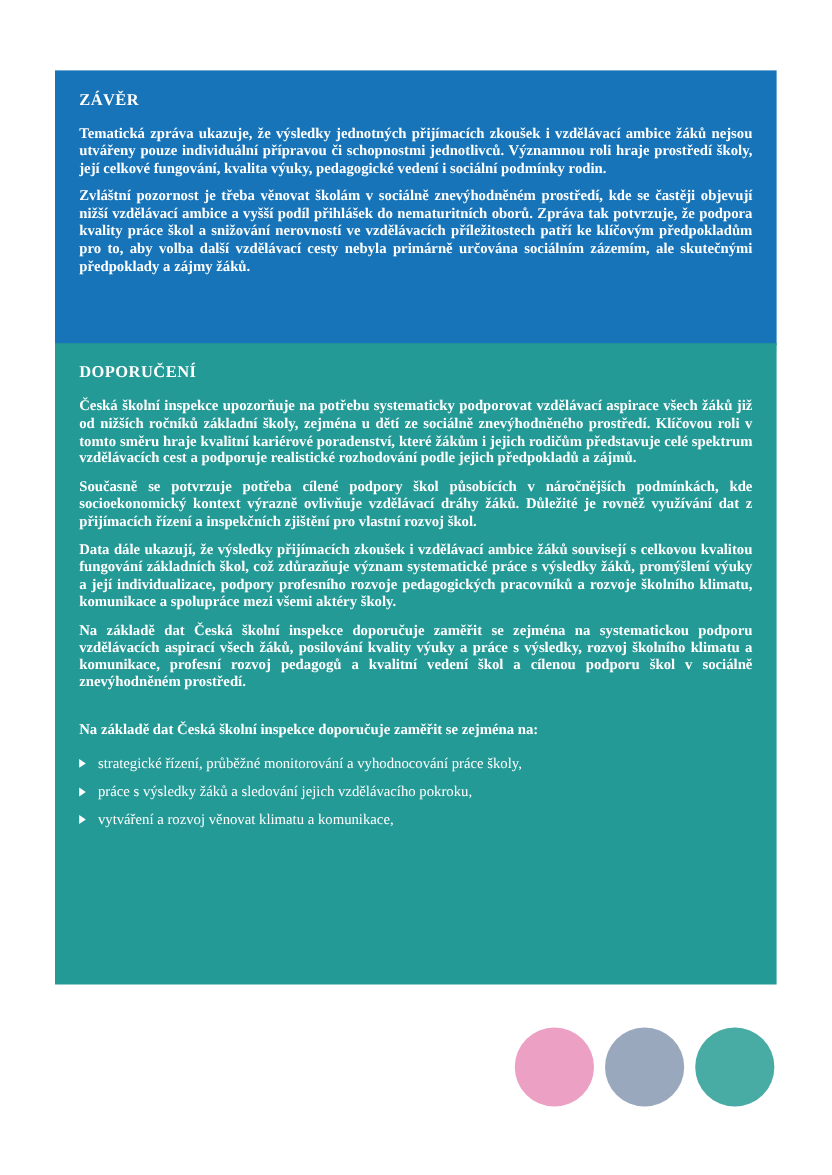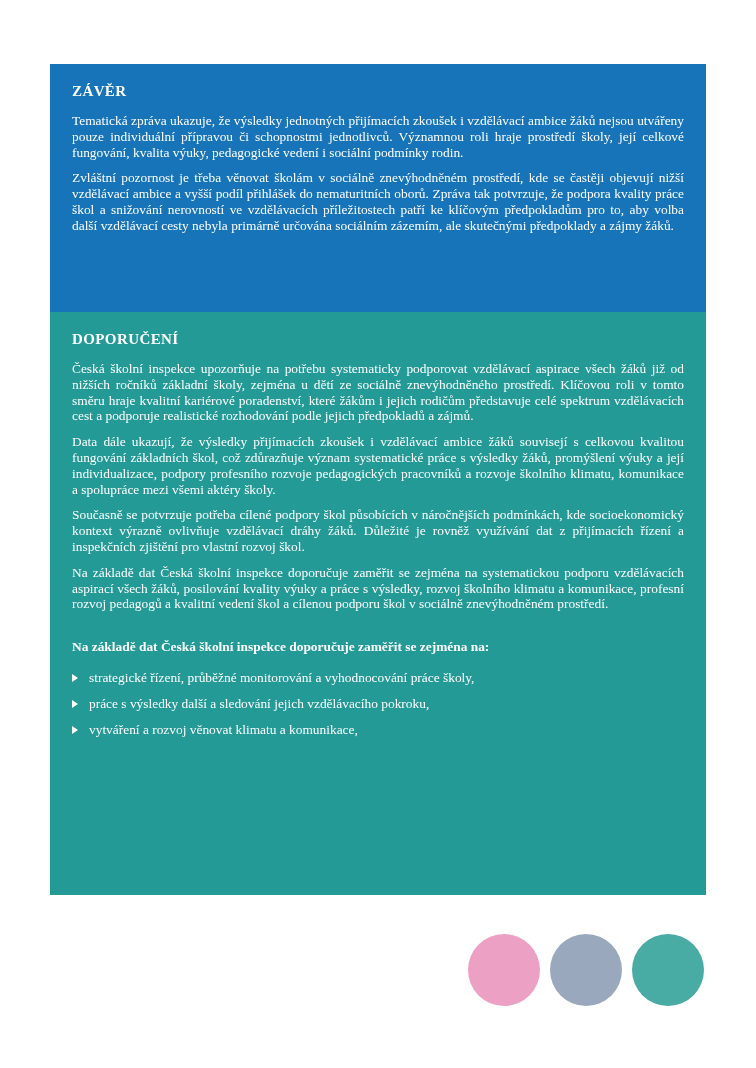--- a/index.html
+++ b/index.html
@@ -28,20 +28,21 @@
     margin: 0 0 13px 0;
     font-size: 15px;
     font-weight: bold;
     letter-spacing: 0.4px;
   }
   .box p {
     margin: 0 0 10px 0;
     font-size: 13.4px;
     line-height: 15.8px;
     text-align: justify;
+    font-weight: bold;
   }
   .box p.lead {
     margin-top: 27px;
     margin-bottom: 0;
     font-weight: bold;
     text-align: left;
   }
 
   ul.bullets {
     list-style: none;
@@ -84,32 +85,32 @@
 
   <section class="box box-zaver" style="background: rgb(23, 116, 184);">
     <h2>ZÁVĚR</h2>
     <p>Tematická zpráva ukazuje, že výsledky jednotných přijímacích zkoušek i vzdělávací ambice žáků nejsou utvářeny pouze individuální přípravou či schopnostmi jednotlivců. Významnou roli hraje prostředí školy, její celkové fungování, kvalita výuky, pedagogické vedení i sociální podmínky rodin.</p>
     <p>Zvláštní pozornost je třeba věnovat školám v sociálně znevýhodněném prostředí, kde se častěji objevují nižší vzdělávací ambice a vyšší podíl přihlášek do nematuritních oborů. Zpráva tak potvrzuje, že podpora kvality práce škol a snižování nerovností ve vzdělávacích příležitostech patří ke klíčovým předpokladům pro to, aby volba další vzdělávací cesty nebyla primárně určována sociálním zázemím, ale skutečnými předpoklady a zájmy žáků.</p>
   </section>
 
   <section class="box box-doporuceni" style="background: rgb(35, 154, 150);">
     <h2>DOPORUČENÍ</h2>
     <p>Česká školní inspekce upozorňuje na potřebu systematicky podporovat vzdělávací aspirace všech žáků již od nižších ročníků základní školy, zejména u dětí ze sociálně znevýhodněného prostředí. Klíčovou roli v tomto směru hraje kvalitní kariérové poradenství, které žákům i jejich rodičům představuje celé spektrum vzdělávacích cest a podporuje realistické rozhodování podle jejich předpokladů a zájmů.</p>
+    <p>Současně se potvrzuje potřeba cílené podpory škol působících v náročnějších podmínkách, kde socioekonomický kontext výrazně ovlivňuje vzdělávací dráhy žáků. Důležité je rovněž využívání dat z přijímacích řízení a inspekčních zjištění pro vlastní rozvoj škol.</p>
     <p>Data dále ukazují, že výsledky přijímacích zkoušek i vzdělávací ambice žáků souvisejí s celkovou kvalitou fungování základních škol, což zdůrazňuje význam systematické práce s výsledky žáků, promýšlení výuky a její individualizace, podpory profesního rozvoje pedagogických pracovníků a rozvoje školního klimatu, komunikace a spolupráce mezi všemi aktéry školy.</p>
-    <p>Současně se potvrzuje potřeba cílené podpory škol působících v náročnějších podmínkách, kde socioekonomický kontext výrazně ovlivňuje vzdělávací dráhy žáků. Důležité je rovněž využívání dat z přijímacích řízení a inspekčních zjištění pro vlastní rozvoj škol.</p>
     <p>Na základě dat Česká školní inspekce doporučuje zaměřit se zejména na systematickou podporu vzdělávacích aspirací všech žáků, posilování kvality výuky a práce s výsledky, rozvoj školního klimatu a komunikace, profesní rozvoj pedagogů a kvalitní vedení škol a cílenou podporu škol v sociálně znevýhodněném prostředí.</p>
     <p class="lead">Na základě dat Česká školní inspekce doporučuje zaměřit se zejména na:</p>
     <ul class="bullets">
       <li>
         <span class="tri"></span>
         <span class="bullet-text">strategické řízení, průběžné monitorování a vyhodnocování práce školy,</span>
       </li>
       <li>
         <span class="tri"></span>
-        <span class="bullet-text">práce s výsledky další a sledování jejich vzdělávacího pokroku,</span>
+        <span class="bullet-text">práce s výsledky žáků a sledování jejich vzdělávacího pokroku,</span>
       </li>
       <li>
         <span class="tri"></span>
         <span class="bullet-text">vytváření a rozvoj věnovat klimatu a komunikace,</span>
       </li>
     </ul>
   </section>
 
   <div class="dots">
     <span class="dot" style="background: rgb(236, 160, 195);"></span>

